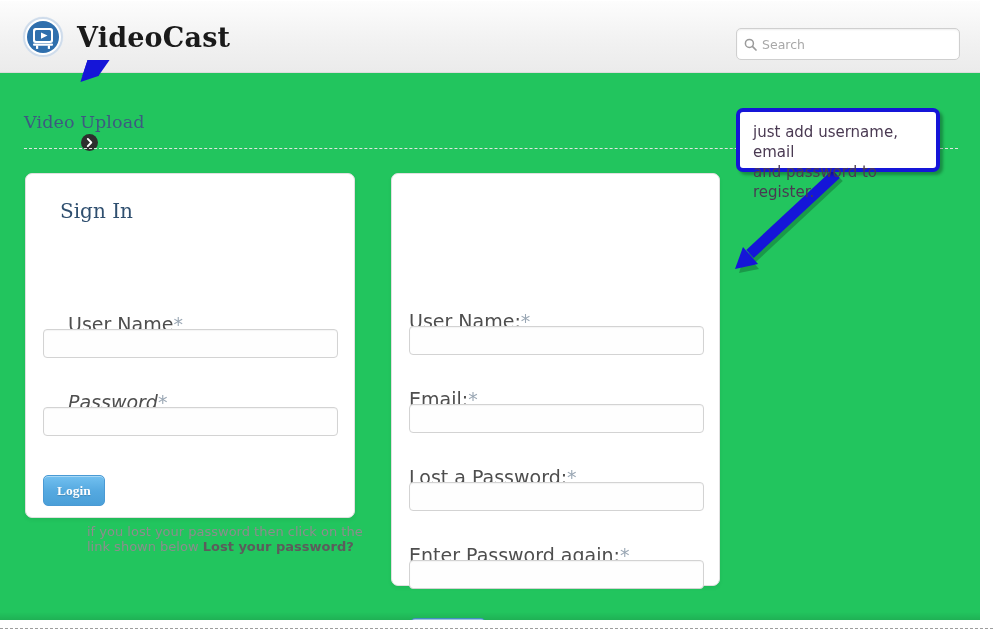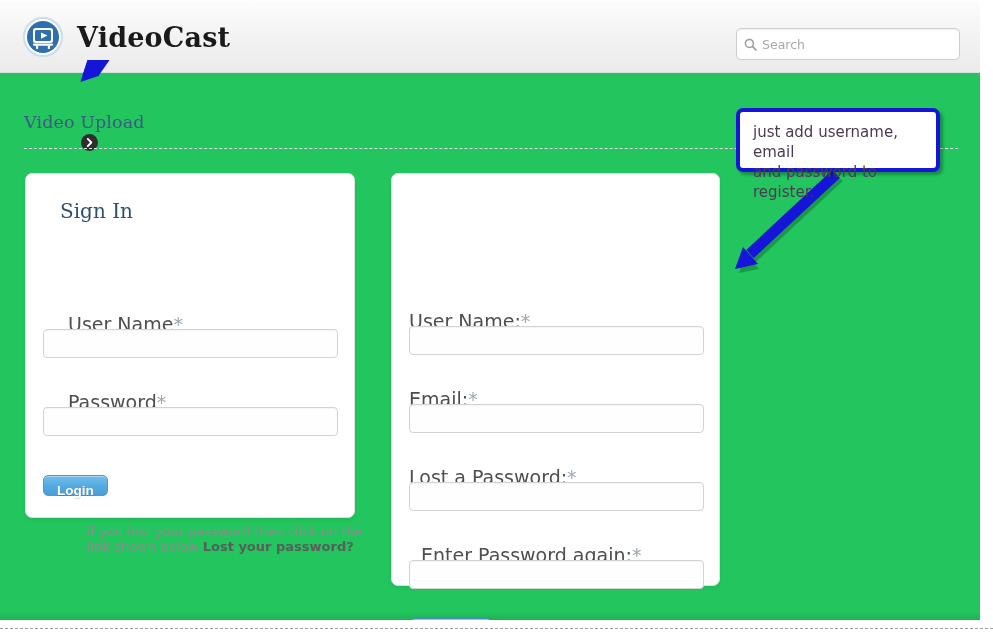--- a/index.html
+++ b/index.html
@@ -182,36 +182,36 @@
     font-size: 13px;
     color: #333;
     padding: 0 7px;
     outline: none;
     box-shadow: inset 0 1px 1px rgba(0,0,0,0.04);
   }
 
   
   #si-user-label { position: absolute; left: 42px; top: 139px; }
   #si-user-input { position: absolute; left: 17px; top: 155px; width: 295px; }
-  #si-pass-label { position: absolute; left: 42px; top: 217px; }
+  #si-pass-label { position: absolute; left: 42px; top: 217px; font-style: italic; }
   #si-pass-input { position: absolute; left: 17px; top: 233px; width: 295px; }
 
   .btn {
     border: 1px solid #4a9ad4;
     border-radius: 5px;
     background: linear-gradient(to bottom, #72c0f0 0%, #55a9e0 52%, #4a9fd8 100%);
     color: #ffffff;
-    font-family: Liberation Sans, sans-serif;
+    font-family: Liberation Serif, serif;
     font-weight: bold;
     font-size: 13.5px;
     cursor: pointer;
     text-shadow: 0 1px 1px rgba(0,0,0,0.18);
     box-shadow: inset 0 1px 0 rgba(255,255,255,0.4);
     padding: 0 13px;
-    height: 21px;
+    height: 31px;
     line-height: 29px;
     box-sizing: border-box;
   }
   #login-btn { position: absolute; left: 17px; top: 301px; }
 
   #si-hint {
     position: absolute;
     left: 17px;
     top: 350px;
     width: 300px;
@@ -226,21 +226,21 @@
     text-decoration: none;
   }
 
   
   #rg-user-label  { position: absolute; left: 17px; top: 136px; }
   #rg-user-input  { position: absolute; left: 17px; top: 152px; width: 295px; }
   #rg-email-label { position: absolute; left: 17px; top: 214px; text-align: right; }
   #rg-email-input { position: absolute; left: 17px; top: 230px; width: 295px; }
   #rg-pass-label  { position: absolute; left: 17px; top: 292px; }
   #rg-pass-input  { position: absolute; left: 17px; top: 308px; width: 295px; }
-  #rg-pass2-label { position: absolute; left: 17px; top: 370px; margin-left: 12px; }
+  #rg-pass2-label { position: absolute; left: 17px; top: 370px; }
   #rg-pass2-input { position: absolute; left: 17px; top: 386px; width: 295px; }
   #register-btn   { position: absolute; left: 18px; top: 444px; }
 
   
   #callout {
     position: absolute;
     left: 736px;
     top: 108px;
     width: 204px;
     height: 64px;

